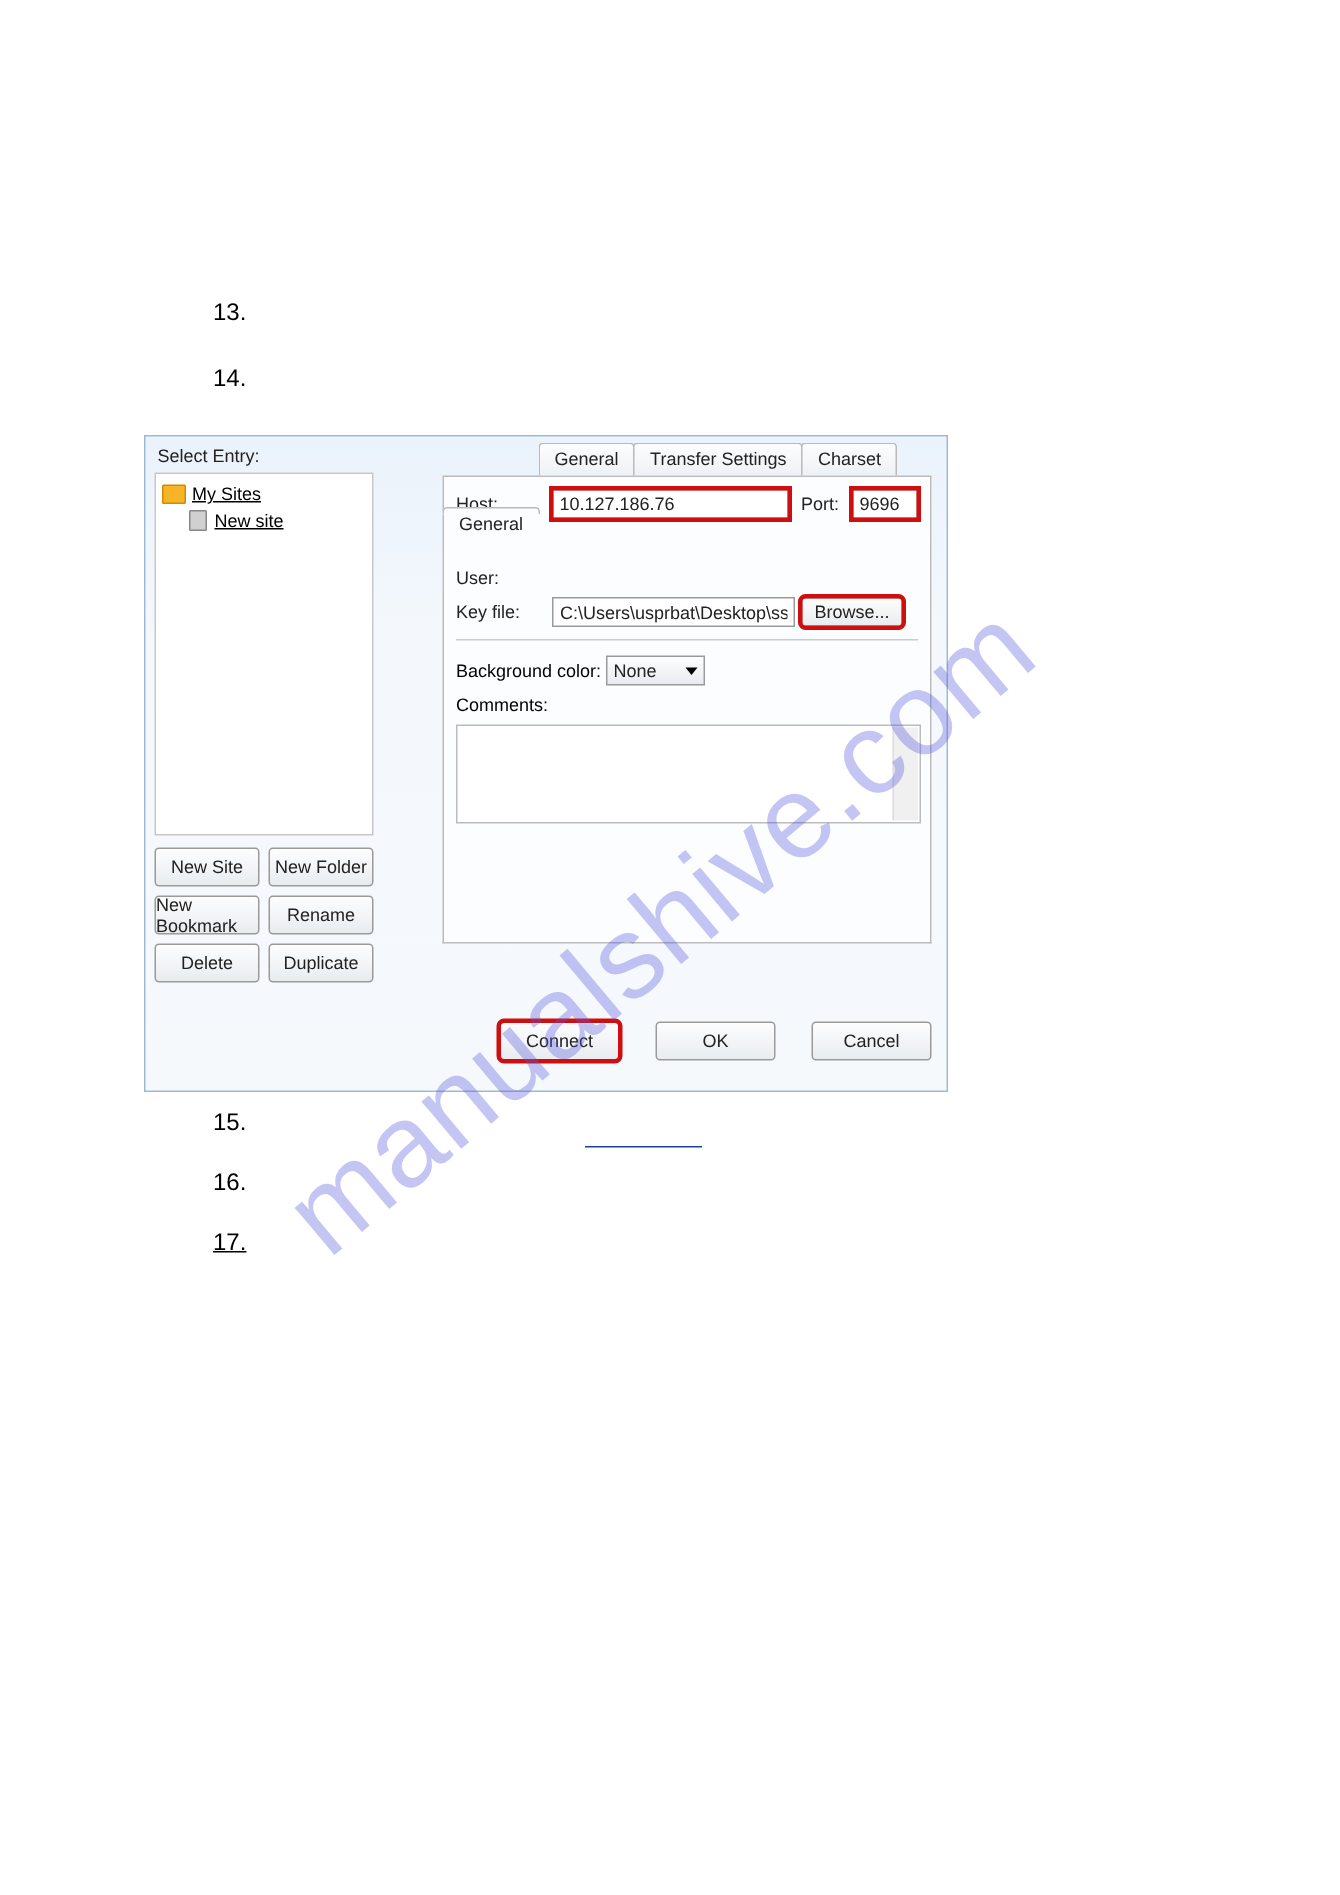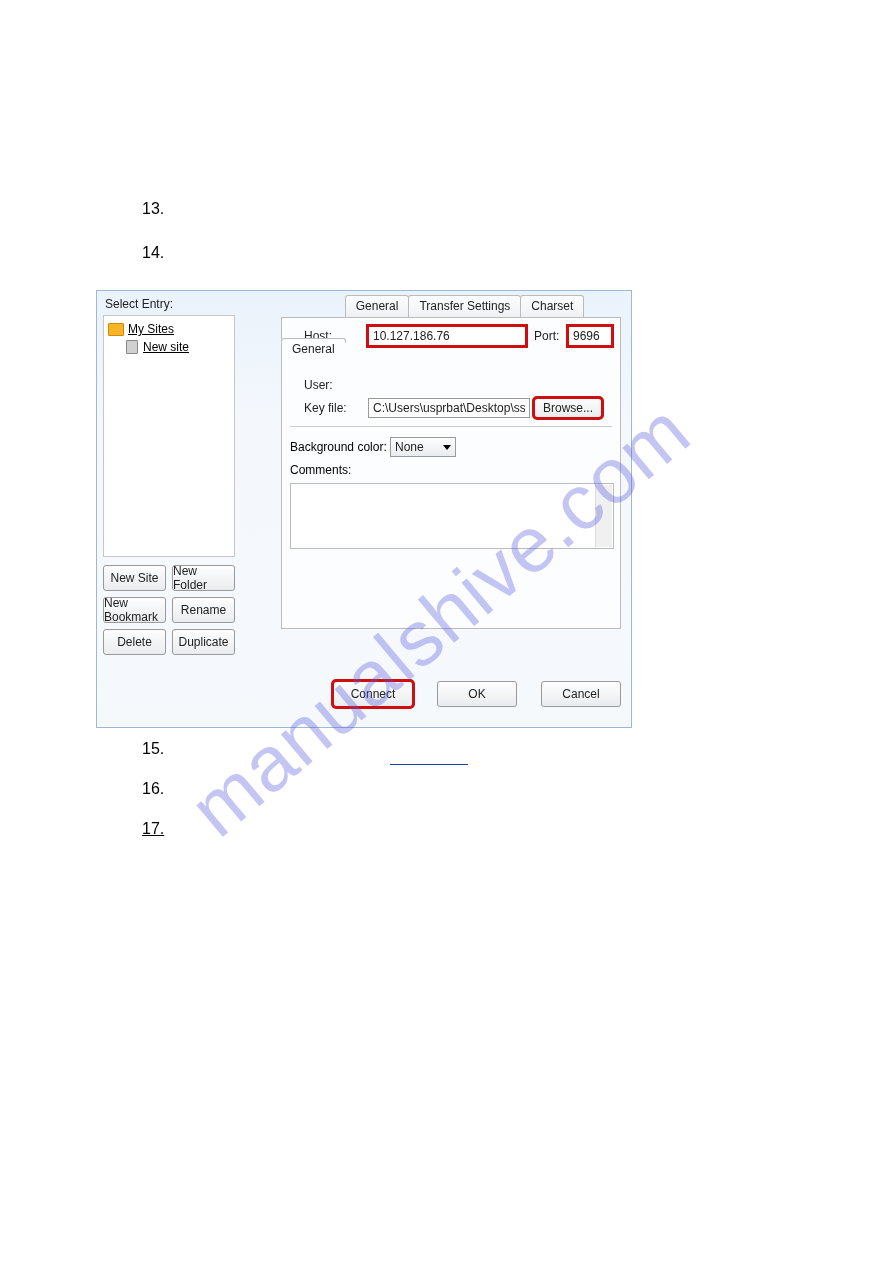--- a/index.html
+++ b/index.html
@@ -166,21 +166,20 @@
     min-height: 296px;
   }
   .form-row {
     display: flex;
     align-items: center;
     margin-bottom: 6px;
   }
   .form-row .lbl {
     width: 64px;
     color: #222;
-    margin-left: 14px;
   }
   .input, .select {
     height: 18px;
     border: 1px solid #9a9a9a;
     background: #fff;
     font-size: 12px;
     padding: 0 4px;
     color: #222;
   }
   .select {

